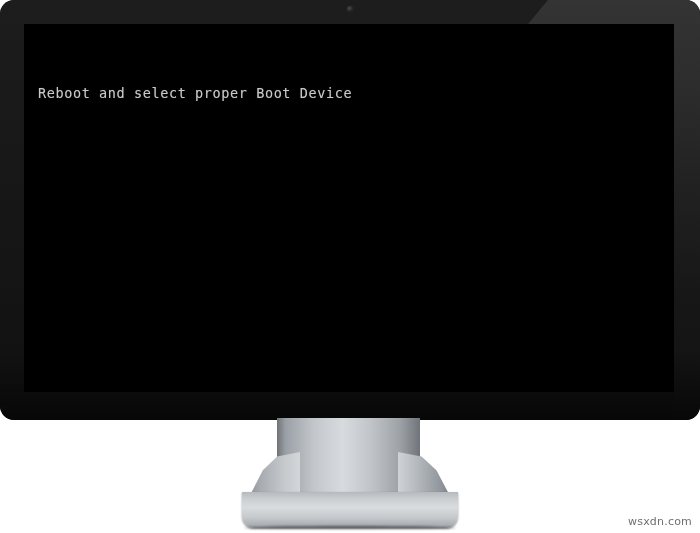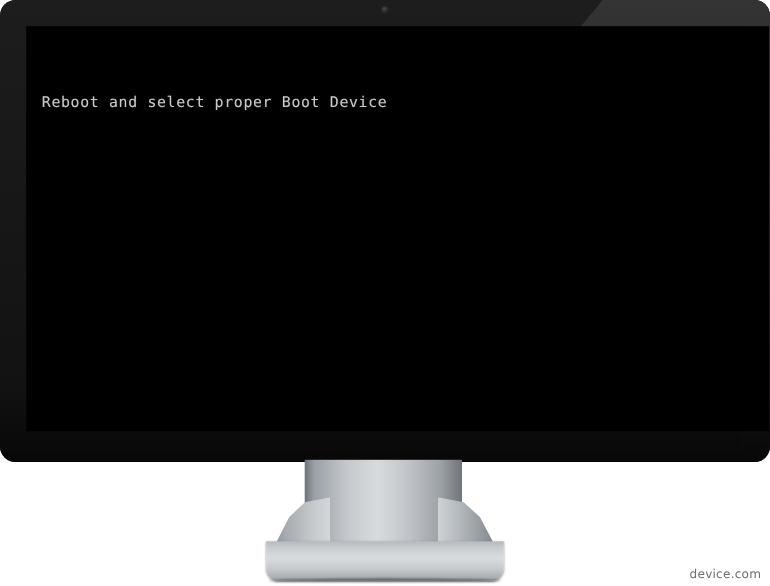--- a/index.html
+++ b/index.html
@@ -93,21 +93,20 @@
   
   #screen {
     position: absolute;
     left: 24px;
     top: 24px;
     width: 650px;
     height: 368px;
     background: #000000;
     overflow: hidden;
     box-shadow: inset 0 0 2px rgba(0,0,0,0.9);
-    padding-left: 25px;
   }
 
   #console-text {
     position: absolute;
     left: 14px;
     top: 24px;
     font-family: "DejaVu Sans Mono", "Liberation Mono", monospace;
     font-size: 13.5px;
     line-height: 18px;
     letter-spacing: 0.6px;
@@ -215,15 +214,15 @@
       </div>
     </div>
   </div>
 
   <div id="stand-neck"></div>
   <div id="flare-left"></div>
   <div id="flare-right"></div>
   <div id="stand-base"></div>
   <div id="base-shadow"></div>
 
-  <div id="watermark">device.com</div>
+  <div id="watermark">wsxdn.com</div>
 
 </div>
 
 </body></html>

